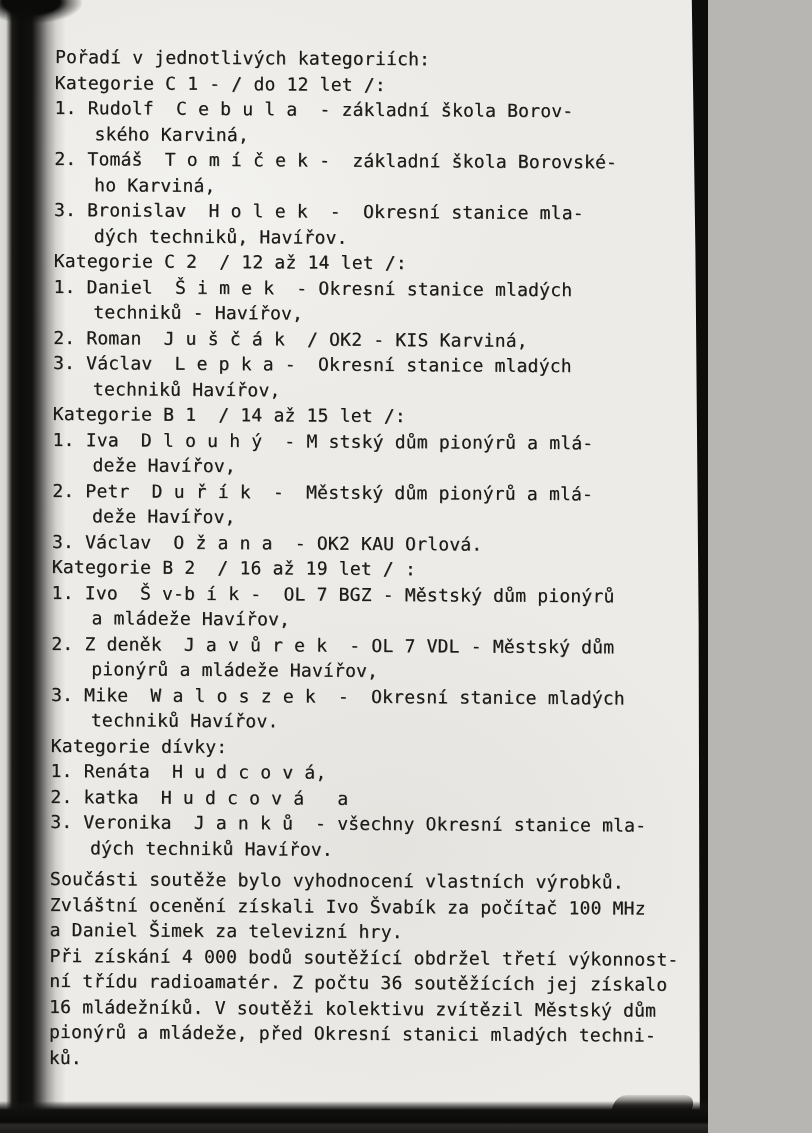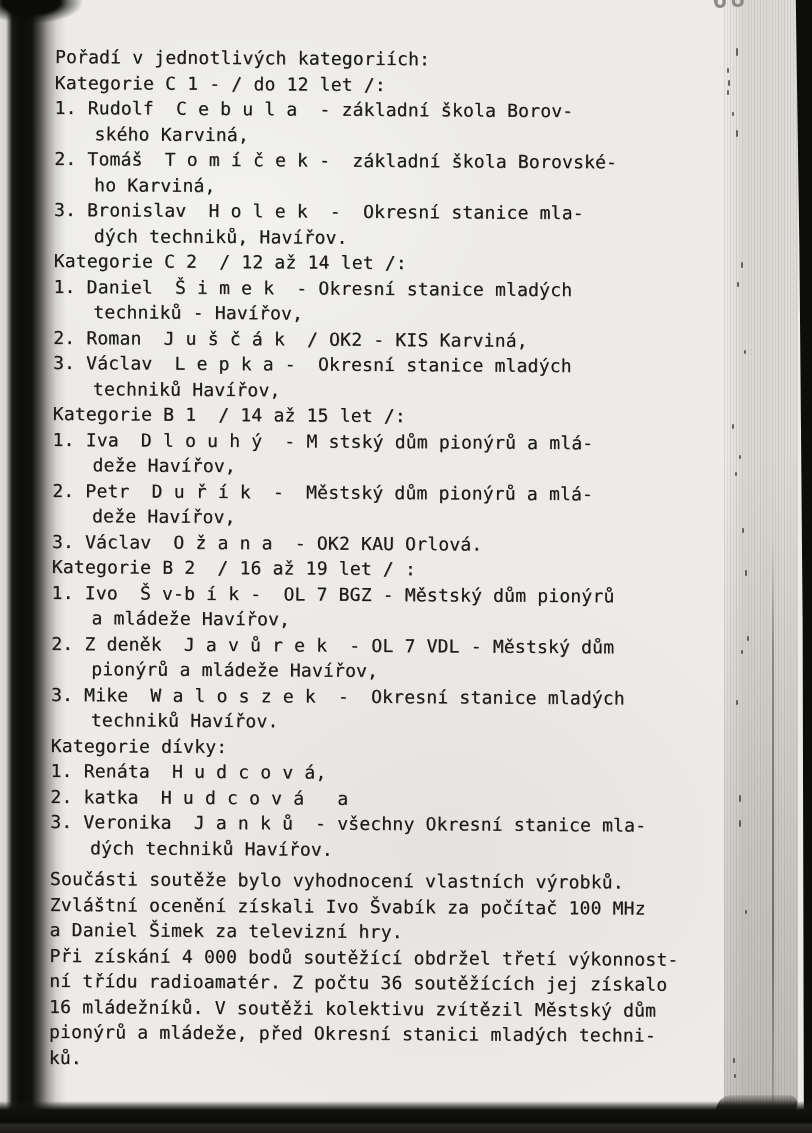--- a/index.html
+++ b/index.html
@@ -1,17 +1,17 @@
 <!DOCTYPE html>
 <html><head>
 <meta charset="utf-8">
 <style>
   html,body { margin:0; padding:0; background:#b8b6b2; }
   .page {
-    position:relative; width:812px; height:1133px;
+    position:relative; width:708px; height:1133px;
     background:#ecebe7; overflow:hidden;
     font-family:"DejaVu Sans Mono","Liberation Mono",monospace;
   }
   
   .page::before {
     content:""; position:absolute; inset:0; pointer-events:none;
     background:
       radial-gradient(ellipse 420px 300px at 30% 18%, rgba(255,255,255,0.35), rgba(255,255,255,0) 70%),
       radial-gradient(ellipse 500px 400px at 55% 75%, rgba(205,202,196,0.25), rgba(0,0,0,0) 70%);
   }

